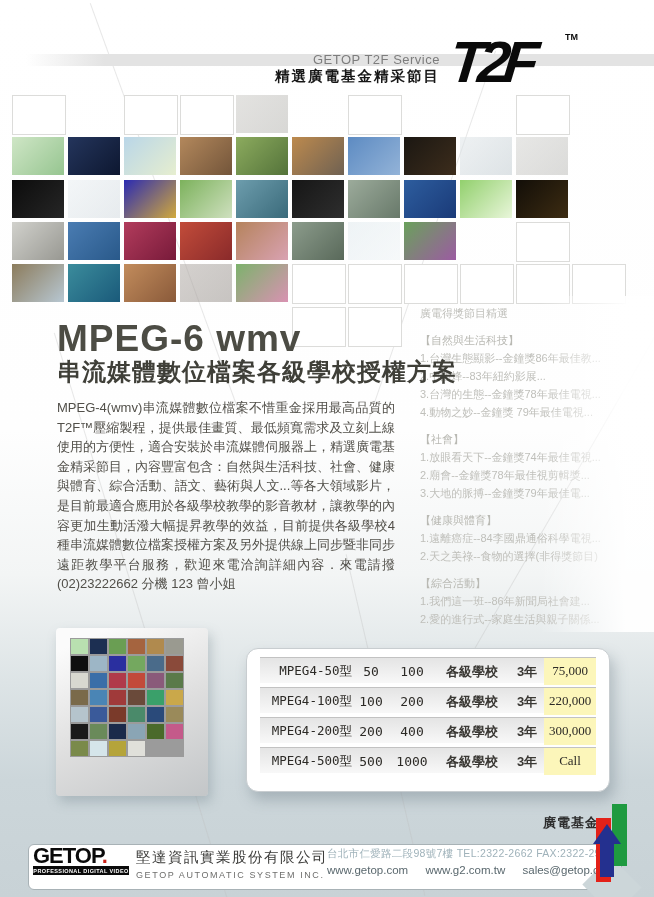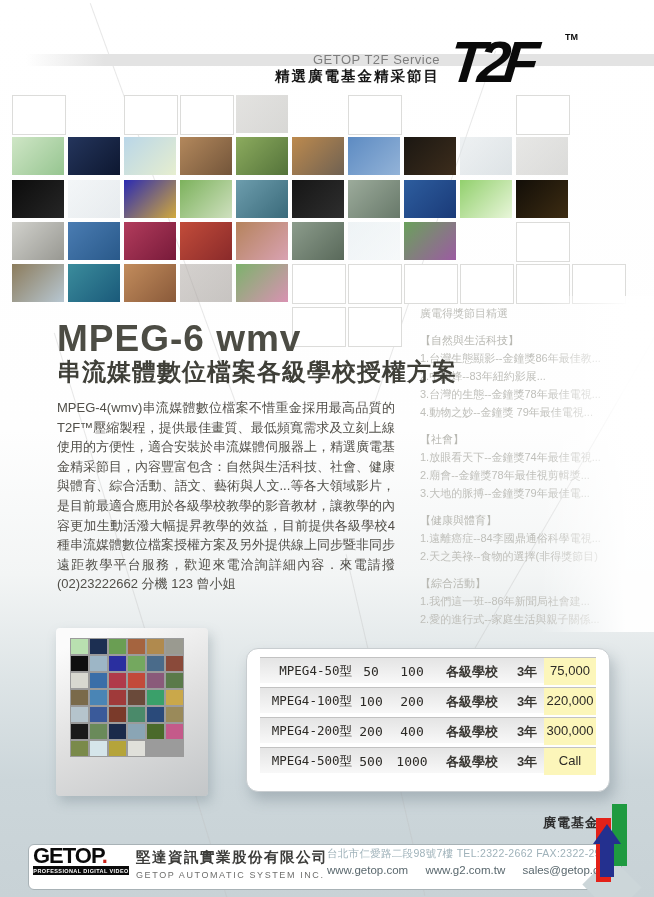--- a/index.html
+++ b/index.html
@@ -43,21 +43,21 @@
   .table-card{position:absolute;left:246px;top:648px;width:364px;height:144px;background:#fff;
     border:1px solid #c8cdd0;border-radius:12px;box-shadow:4px 8px 14px rgba(110,125,135,.40);
     box-sizing:border-box;padding:8px 13px;}
   .t-row{display:grid;grid-template-columns:92px 38px 44px 76px 34px 52px;align-items:center;height:25px;margin-bottom:4px;}
   .t-head{height:26px;font-size:13px;font-weight:bold;color:#46443f;}
   .t-data{background:linear-gradient(180deg,#e4e4e4,#f8f8f8);border-top:1px solid #c2c2c2;}
   .t-cell{text-align:center;font-size:13px;color:#2c2a26;}
   .t-cell.model{text-align:right;padding-left:6px;font-family:"DejaVu Sans Mono",monospace;font-size:12.5px;}
   .t-cell.num{font-family:"DejaVu Sans Mono",monospace;}
   .t-cell.zh{font-weight:bold;color:#3a3834;}
-  .t-cell.price{font-family:Liberation Sans, sans-serif;height:27px;line-height:25px;}
+  .t-cell.price{font-family:Liberation Serif, serif;height:27px;line-height:25px;}
   .t-head .t-cell{font-family:"Liberation Sans",sans-serif;font-weight:bold;text-align:center;color:#46443f;}
   .t-head .t-cell.model{text-align:left;}
   
   .fund-label{position:absolute;left:543px;top:814px;font-size:13px;font-weight:bold;color:#2c2c2c;letter-spacing:1px;z-index:8;}
   .fund-logo{position:absolute;left:592px;top:802px;width:40px;height:86px;z-index:9;}
   .fund-green{position:absolute;left:20px;top:2px;width:15px;height:62px;background:#1f9a40;}
   .fund-red{position:absolute;left:4px;top:16px;width:15px;height:64px;background:#e32119;}
   .fund-arrow-head{position:absolute;left:1px;top:22px;width:0;height:0;
     border-left:14px solid transparent;border-right:14px solid transparent;border-bottom:20px solid #24308f;}
   .fund-arrow-stem{position:absolute;left:8px;top:41px;width:14px;height:34px;background:#24308f;}
@@ -65,21 +65,21 @@
   .footer-bar{position:absolute;left:28px;top:844px;width:594px;height:46px;background:#fff;
     border:1px solid #a8b2b6;border-radius:6px;box-sizing:border-box;z-index:6;}
   .footer-notch{position:absolute;left:590px;top:866px;width:44px;height:40px;background:#ccd6d9;
     transform:rotate(45deg);z-index:7;}
   .getop-logo{position:absolute;left:33px;top:846px;z-index:8;}
   .getop-text{font-size:22px;font-weight:900;letter-spacing:-1px;color:#0a0a0a;line-height:20px;}
   .getop-dot{color:#cc2218;}
   .getop-sub{margin-top:0;width:96px;background:#0a0a0a;color:#fff;font-size:5.5px;letter-spacing:.4px;
     text-align:center;padding:1.5px 0;font-weight:bold;}
   .company{position:absolute;left:136px;top:848px;z-index:8;}
-  .company-zh{font-size:14.5px;font-weight:bold;color:#3c3c3a;letter-spacing:1.5px;}
+  .company-zh{font-size:14.5px;font-weight:normal;color:#3c3c3a;letter-spacing:1.5px;}
   .company-en{font-size:9px;color:#6e6e6c;letter-spacing:1.6px;margin-top:3px;}
   .contact{position:absolute;left:304px;top:847px;z-index:8;margin-left:23px;}
   .contact-addr{font-size:10.5px;color:#9fb2ba;letter-spacing:.3px;}
   .contact-web{font-size:11.5px;color:#5a686e;margin-top:3px;}
   .contact-web span{margin-right:14px;}
 </style>
 </head>
 <body>
 
 <div class="page">

